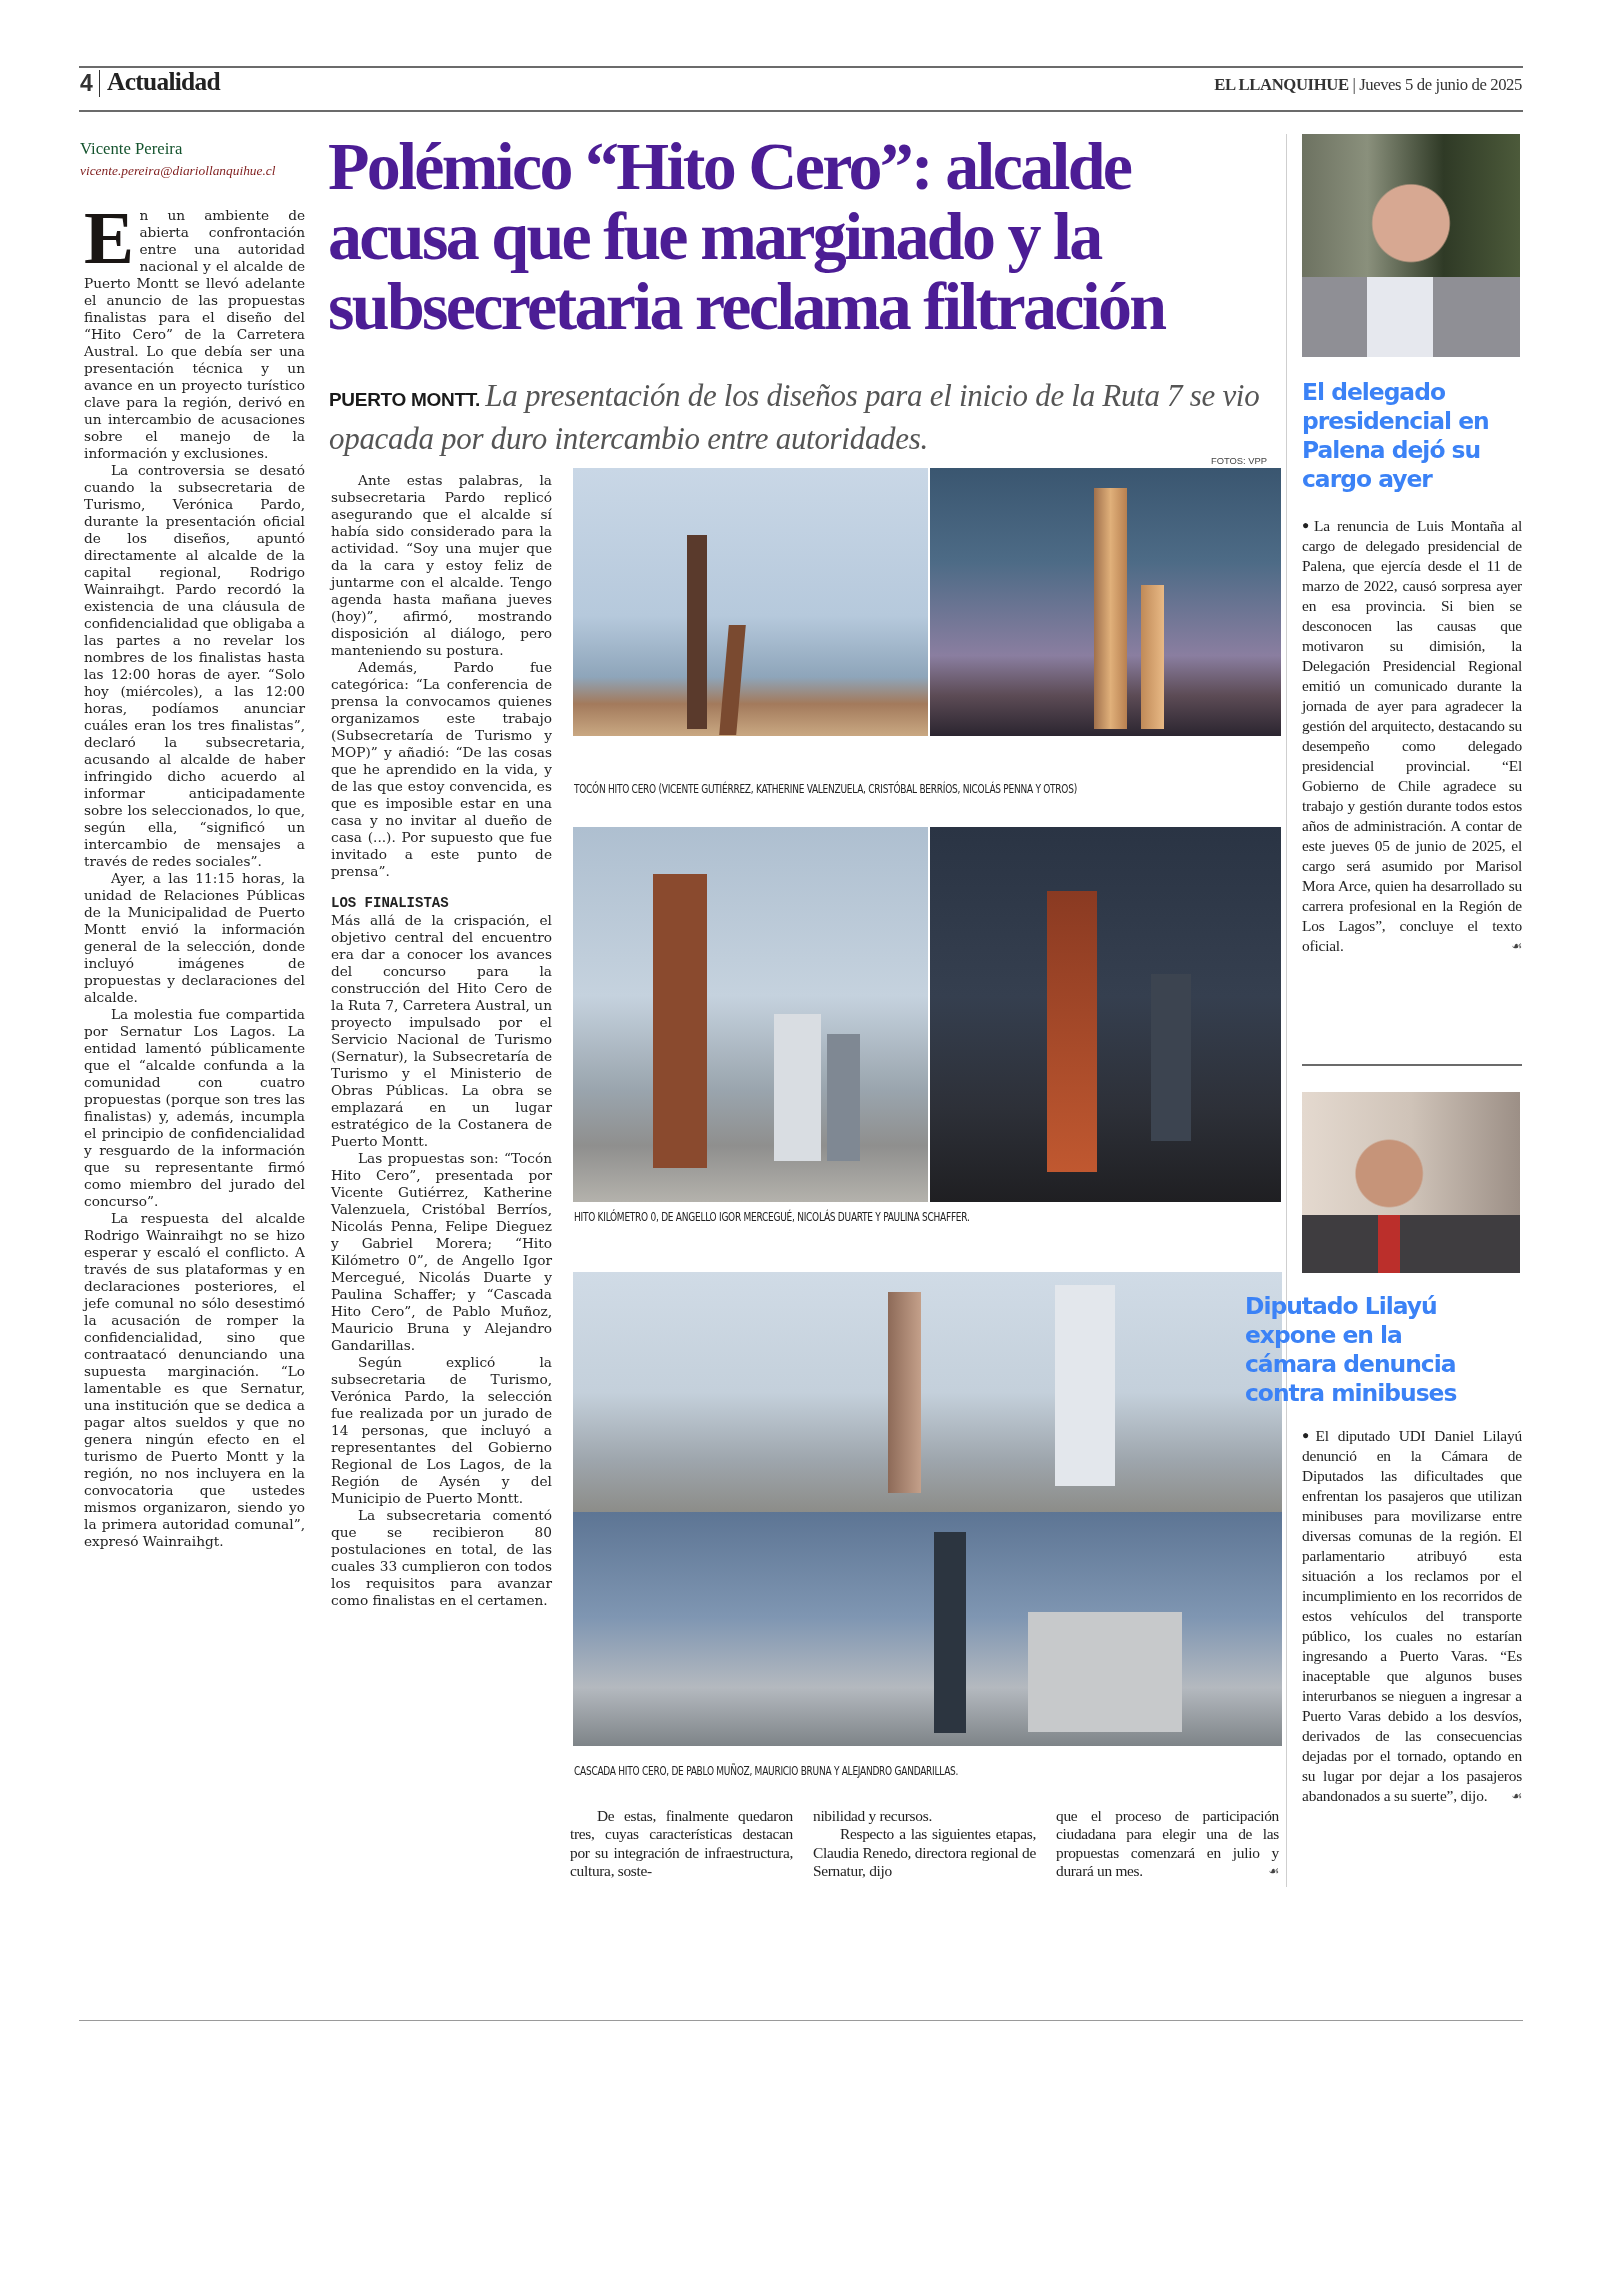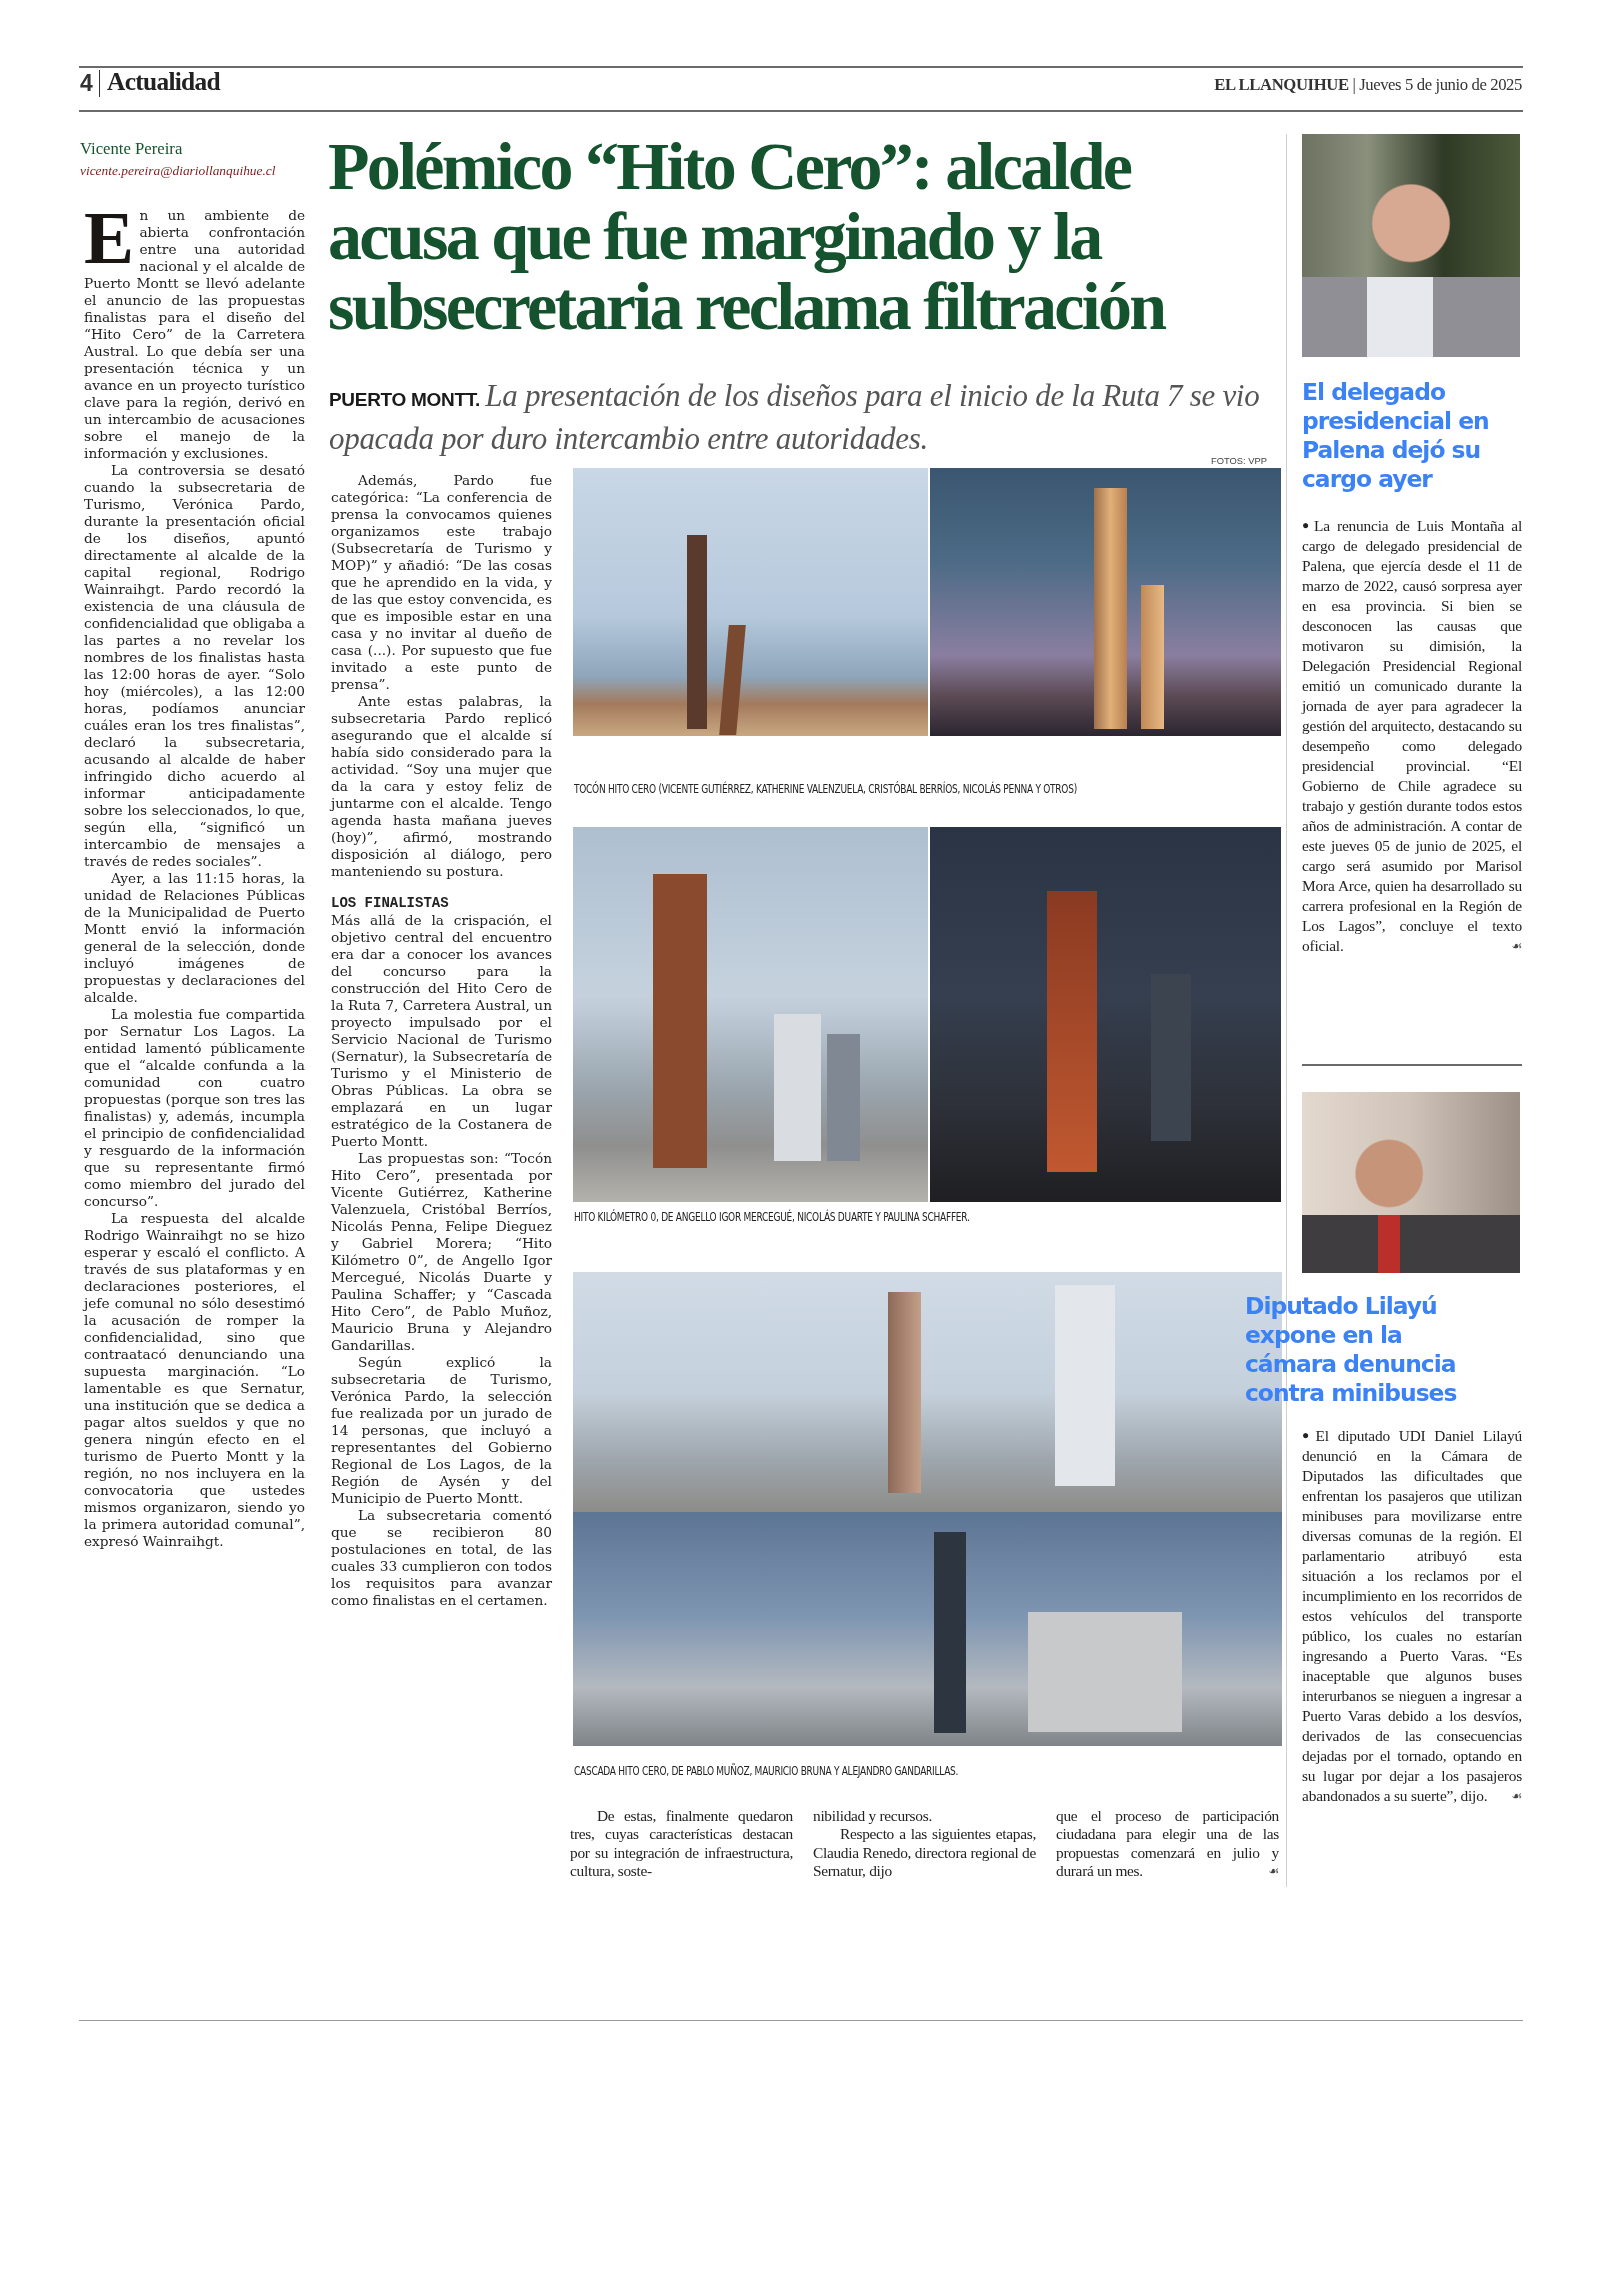--- a/index.html
+++ b/index.html
@@ -15,21 +15,21 @@
   .section-sep { left: 99px; top: 70px; width: 1.3px; height: 27px; background: #333; }
   .section-name { left: 107px; top: 67px; font-family: "Liberation Serif", serif; font-weight: bold; font-size: 25.4px; color: #222; letter-spacing: -0.7px; }
   .masthead { right: 84px; top: 75px; font-family: "Liberation Serif", serif; font-size: 16.7px; color: #333; letter-spacing: -0.4px; }
   .masthead b { font-weight: bold; }
 
   
   .byline-name { left: 80px; top: 139px; font-family: "Liberation Serif", serif; font-size: 16.7px; color: #14532d; }
   .byline-email { left: 80px; top: 163px; font-family: "Liberation Serif", serif; font-style: italic; font-size: 13.4px; color: #7f1d1d; }
 
   
-  .headline { left: 328px; top: 131px; width: 957px; font-family: "Liberation Serif", serif; font-weight: bold; font-size: 68px; line-height: 70px; letter-spacing: -2.7px; color: #14532d; }
+  .headline { left: 328px; top: 131px; width: 957px; font-family: "Liberation Serif", serif; font-weight: bold; font-size: 68px; line-height: 70px; letter-spacing: -2.7px; color: #4c1d95; }
   .deck { left: 329px; top: 376px; width: 950px; font-family: "Liberation Serif", serif; font-size: 31px; line-height: 39px; color: #555; font-style: italic; letter-spacing: -0.3px; }
   .deck .dateline { font-family: "Liberation Sans", sans-serif; font-weight: bold; font-style: normal; font-size: 19px; color: #1a1a1a; letter-spacing: -0.3px; margin-right: 5.4px; }
   .photo-credit { left: 1211px; top: 455px; font-family: "Liberation Sans", sans-serif; font-size: 9.4px; color: #444; }
 
   
   .col { font-family: "DejaVu Serif", serif; font-size: 13.7px; line-height: 17px; text-align: justify; color: #222; hyphens: auto; }
   .col p { text-indent: 27px; }
   .col p.first { text-indent: 0; }
   .col-1 { left: 84px; top: 207px; width: 221px; }
   .col-2 { left: 331px; top: 472px; width: 221px; }
@@ -95,22 +95,22 @@
 
 <div class="abs col col-1">
   <p class="first"><span class="dropcap">E</span><span>n un ambiente de abierta confrontación entre una autoridad nacional y el alcalde de Puerto Montt se llevó adelante el anuncio de las propuestas finalistas para el diseño del “Hito Cero” de la Carretera Austral. Lo que debía ser una presentación técnica y un avance en un proyecto turístico clave para la región, derivó en un intercambio de acusaciones sobre el manejo de la información y exclusiones.</span></p>
   <p>La controversia se desató cuando la subsecretaria de Turismo, Verónica Pardo, durante la presentación oficial de los diseños, apuntó directamente al alcalde de la capital regional, Rodrigo Wainraihgt. Pardo recordó la existencia de una cláusula de confidencialidad que obligaba a las partes a no revelar los nombres de los finalistas hasta las 12:00 horas de ayer. “Solo hoy (miércoles), a las 12:00 horas, podíamos anunciar cuáles eran los tres finalistas”, declaró la subsecretaria, acusando al alcalde de haber infringido dicho acuerdo al informar anticipadamente sobre los seleccionados, lo que, según ella, “significó un intercambio de mensajes a través de redes sociales”.</p>
   <p>Ayer, a las 11:15 horas, la unidad de Relaciones Públicas de la Municipalidad de Puerto Montt envió la información general de la selección, donde incluyó imágenes de propuestas y declaraciones del alcalde.</p>
   <p>La molestia fue compartida por Sernatur Los Lagos. La entidad lamentó públicamente que el “alcalde confunda a la comunidad con cuatro propuestas (porque son tres las finalistas) y, además, incumpla el principio de confidencialidad y resguardo de la información que su representante firmó como miembro del jurado del concurso”.</p>
   <p>La respuesta del alcalde Rodrigo Wainraihgt no se hizo esperar y escaló el conflicto. A través de sus plataformas y en declaraciones posteriores, el jefe comunal no sólo desestimó la acusación de romper la confidencialidad, sino que contraatacó denunciando una supuesta marginación. “Lo lamentable es que Sernatur, una institución que se dedica a pagar altos sueldos y que no genera ningún efecto en el turismo de Puerto Montt y la región, no nos incluyera en la convocatoria que ustedes mismos organizaron, siendo yo la primera autoridad comunal”, expresó Wainraihgt.</p>
 </div>
 
 <div class="abs col col-2">
+  <p>Ante estas palabras, la subsecretaria Pardo replicó asegurando que el alcalde sí había sido considerado para la actividad. “Soy una mujer que da la cara y estoy feliz de juntarme con el alcalde. Tengo agenda hasta mañana jueves (hoy)”, afirmó, mostrando disposición al diálogo, pero manteniendo su postura.</p>
   <p>Además, Pardo fue categórica: “La conferencia de prensa la convocamos quienes organizamos este trabajo (Subsecretaría de Turismo y MOP)” y añadió: “De las cosas que he aprendido en la vida, y de las que estoy convencida, es que es imposible estar en una casa y no invitar al dueño de casa (...). Por supuesto que fue invitado a este punto de prensa”.</p>
-  <p>Ante estas palabras, la subsecretaria Pardo replicó asegurando que el alcalde sí había sido considerado para la actividad. “Soy una mujer que da la cara y estoy feliz de juntarme con el alcalde. Tengo agenda hasta mañana jueves (hoy)”, afirmó, mostrando disposición al diálogo, pero manteniendo su postura.</p>
   <p class="subhead">LOS FINALISTAS</p>
   <p class="first">Más allá de la crispación, el objetivo central del encuentro era dar a conocer los avances del concurso para la construcción del Hito Cero de la Ruta 7, Carretera Austral, un proyecto impulsado por el Servicio Nacional de Turismo (Sernatur), la Subsecretaría de Turismo y el Ministerio de Obras Públicas. La obra se emplazará en un lugar estratégico de la Costanera de Puerto Montt.</p>
   <p>Las propuestas son: “Tocón Hito Cero”, presentada por Vicente Gutiérrez, Katherine Valenzuela, Cristóbal Berríos, Nicolás Penna, Felipe Dieguez y Gabriel Morera; “Hito Kilómetro 0”, de Angello Igor Mercegué, Nicolás Duarte y Paulina Schaffer; y “Cascada Hito Cero”, de Pablo Muñoz, Mauricio Bruna y Alejandro Gandarillas.</p>
   <p>Según explicó la subsecretaria de Turismo, Verónica Pardo, la selección fue realizada por un jurado de 14 personas, que incluyó a representantes del Gobierno Regional de Los Lagos, de la Región de Aysén y del Municipio de Puerto Montt.</p>
   <p>La subsecretaria comentó que se recibieron 80 postulaciones en total, de las cuales 33 cumplieron con todos los requisitos para avanzar como finalistas en el certamen.</p>
 </div>
 
 <div class="photo p1">
   <div class="tower" style="left:114px;top:67px;width:20px;height:194px;background:#5a3a2c;"></div>
   <div class="tower" style="left:151px;top:157px;width:17.4px;height:110px;background:#7a4a30;transform:skewX(-5deg);"></div>

